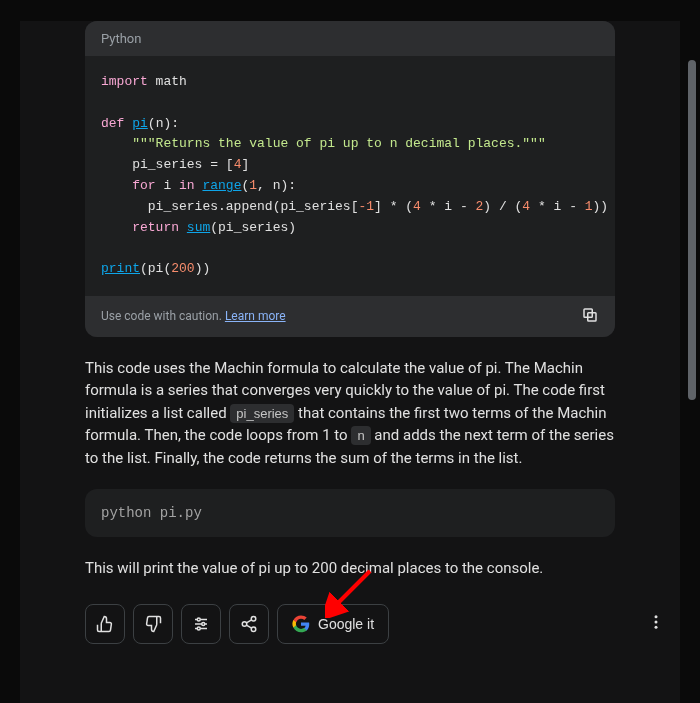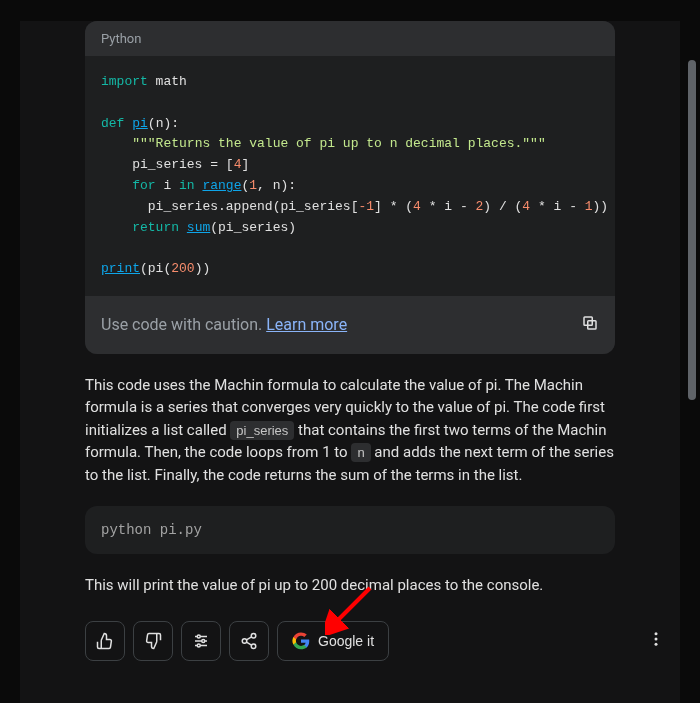--- a/index.html
+++ b/index.html
@@ -36,25 +36,25 @@
     .code-body {
       padding: 16px;
       font-family: "Courier New", monospace;
       font-size: 13px;
       line-height: 1.6;
       white-space: pre;
       color: #e0e0e0;
     }
     .code-footer {
       background: #2d2e30;
-      padding: 18px 16px;
+      padding: 10px 16px;
       display: flex;
       align-items: center;
       justify-content: space-between;
-      font-size: 16px;
+      font-size: 12px;
       color: #9aa0a6;
     }
     .code-footer a { color: #8ab4f8; text-decoration: underline; cursor: pointer; }
     .copy-icon { color: #e0e0e0; cursor: pointer; }
     .paragraph {
       font-size: 15px;
       line-height: 1.5;
       color: #e0e0e0;
       margin: 20px 0;
     }
@@ -122,21 +122,21 @@
     .scrollbar {
       position: absolute;
       right: 4px;
       top: 60px;
       width: 8px;
       height: 340px;
       background: #5f6368;
       border-radius: 4px;
     }
     
-    .kw { color: #14b8a6; }
+    .kw { color: #f9a8d4; }
     .fn { color: #0ea5e9; text-decoration: underline; }
     .str { color: #c3e88d; }
     .num { color: #f78c6c; }
     .id { color: #e0e0e0; }
   </style>
 </head>
 <body>
 
 <div class="outer">
   <div class="content">

